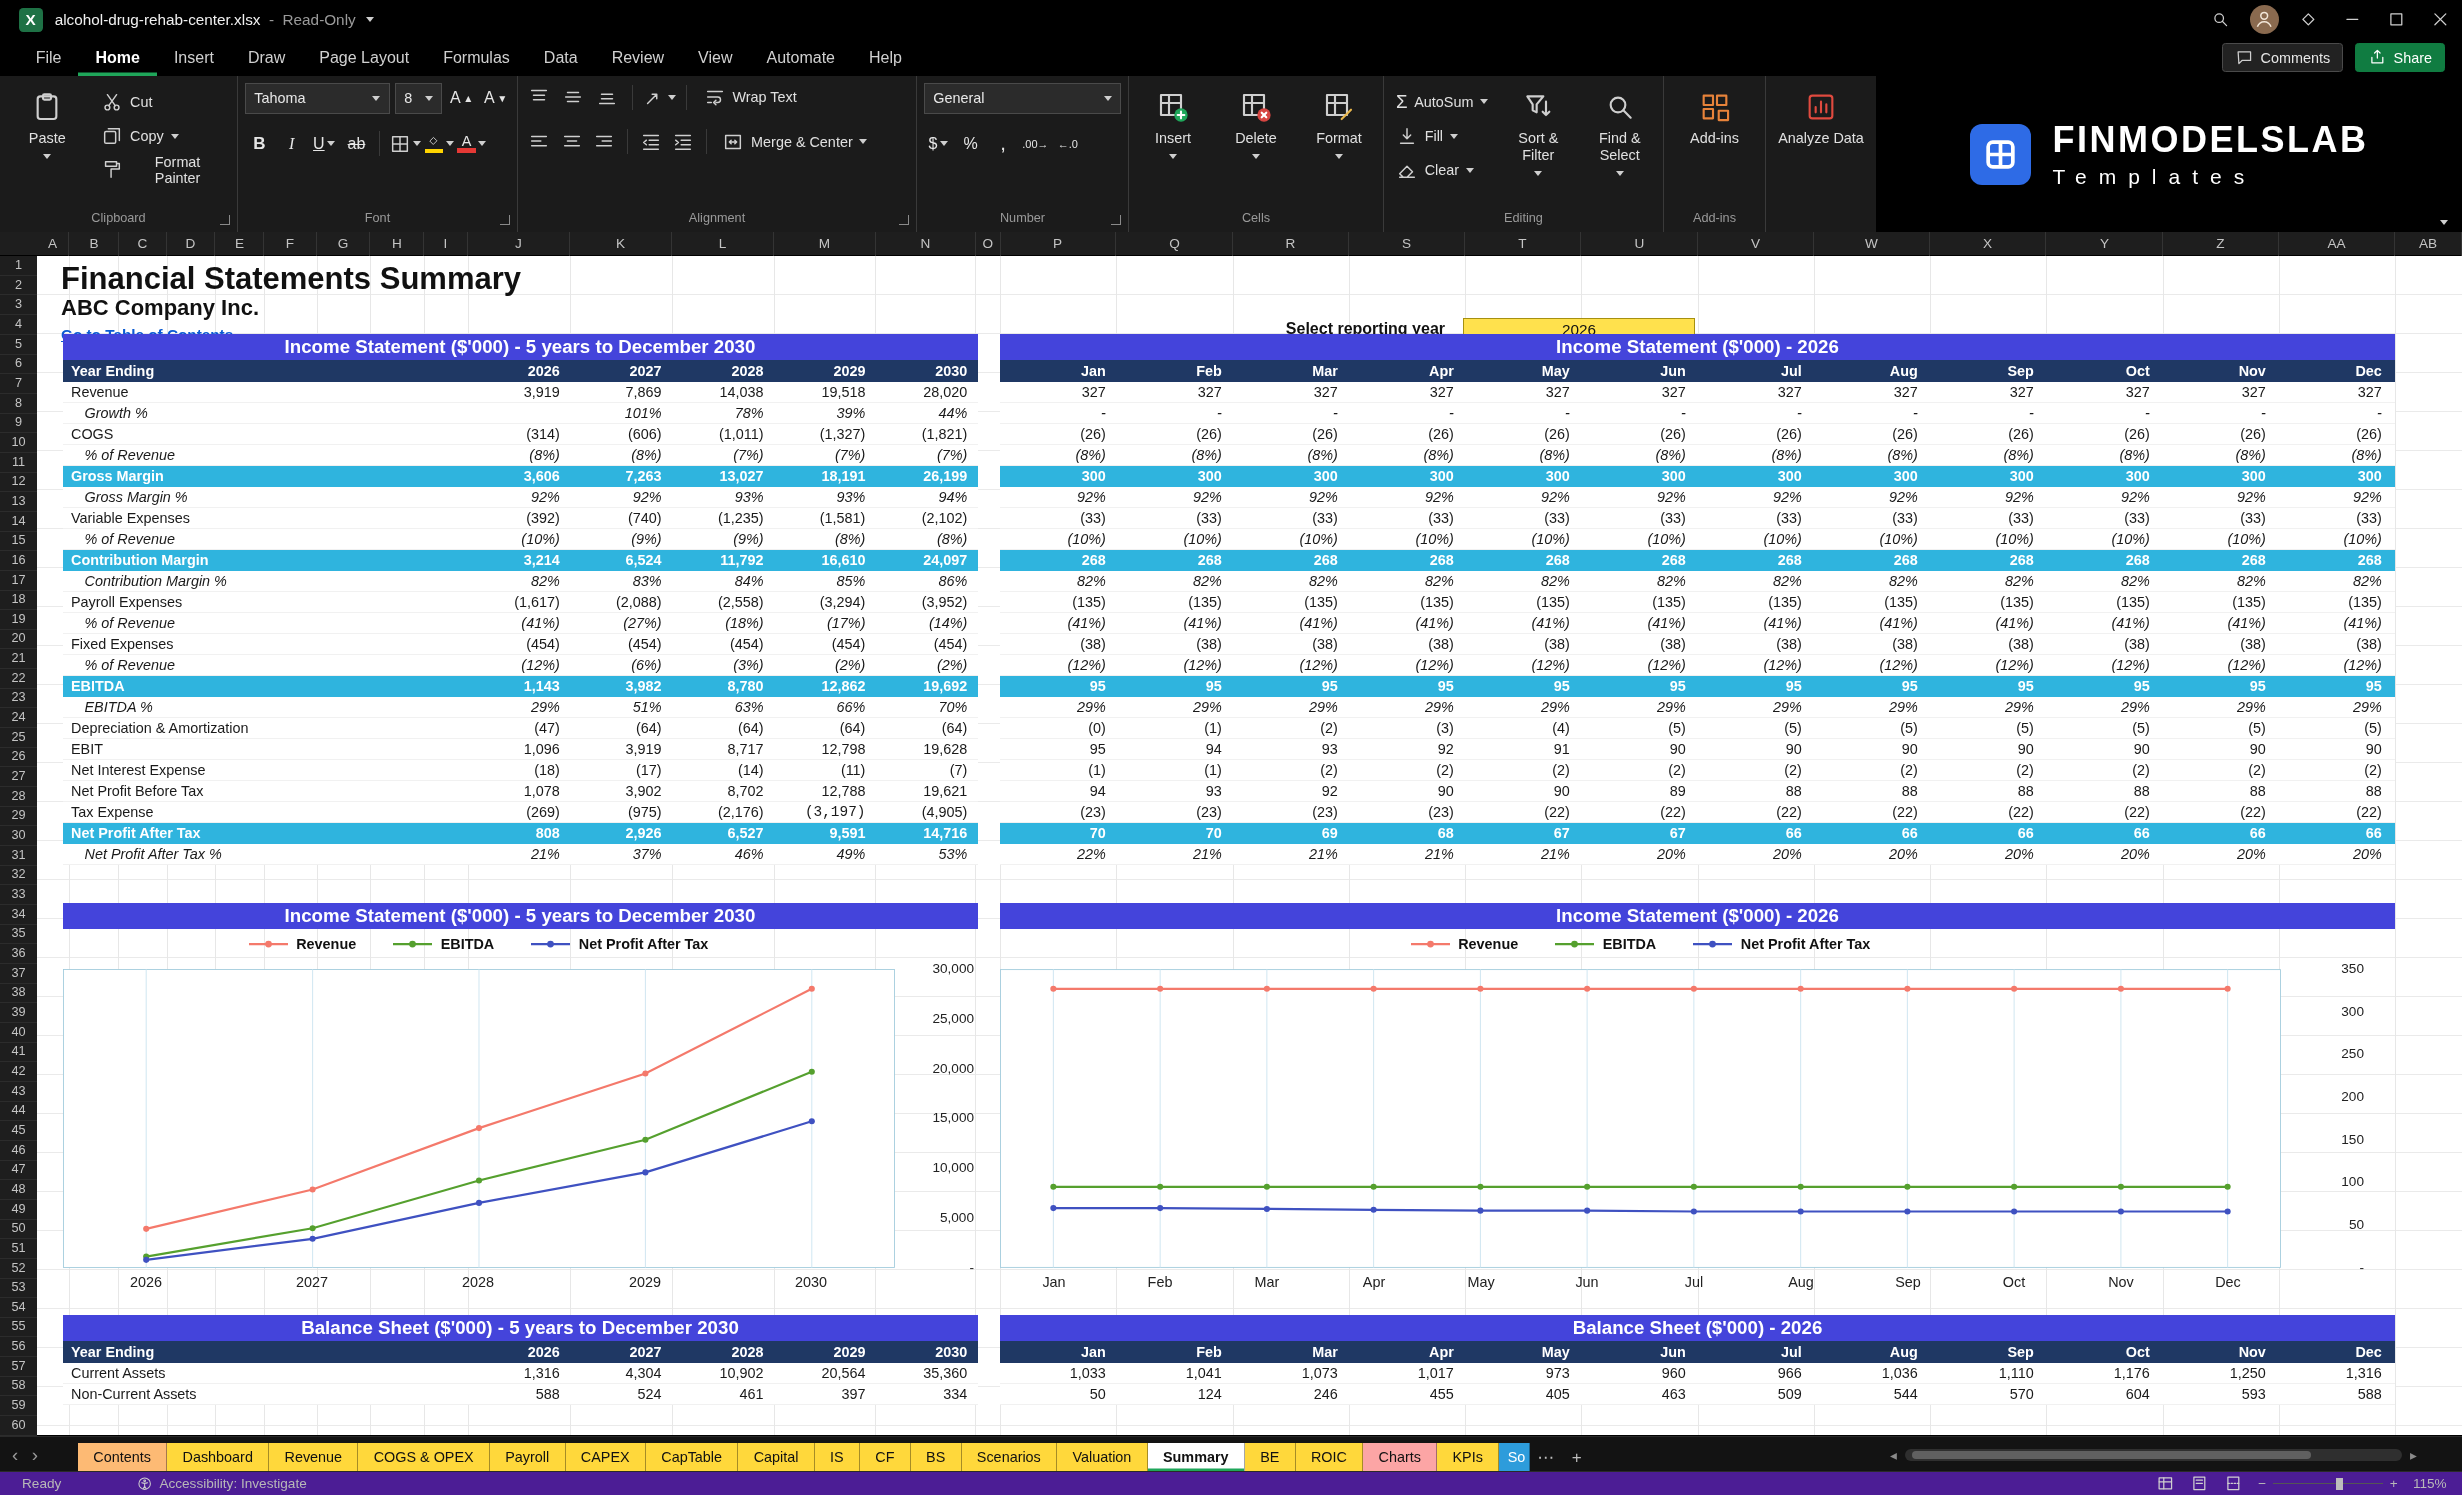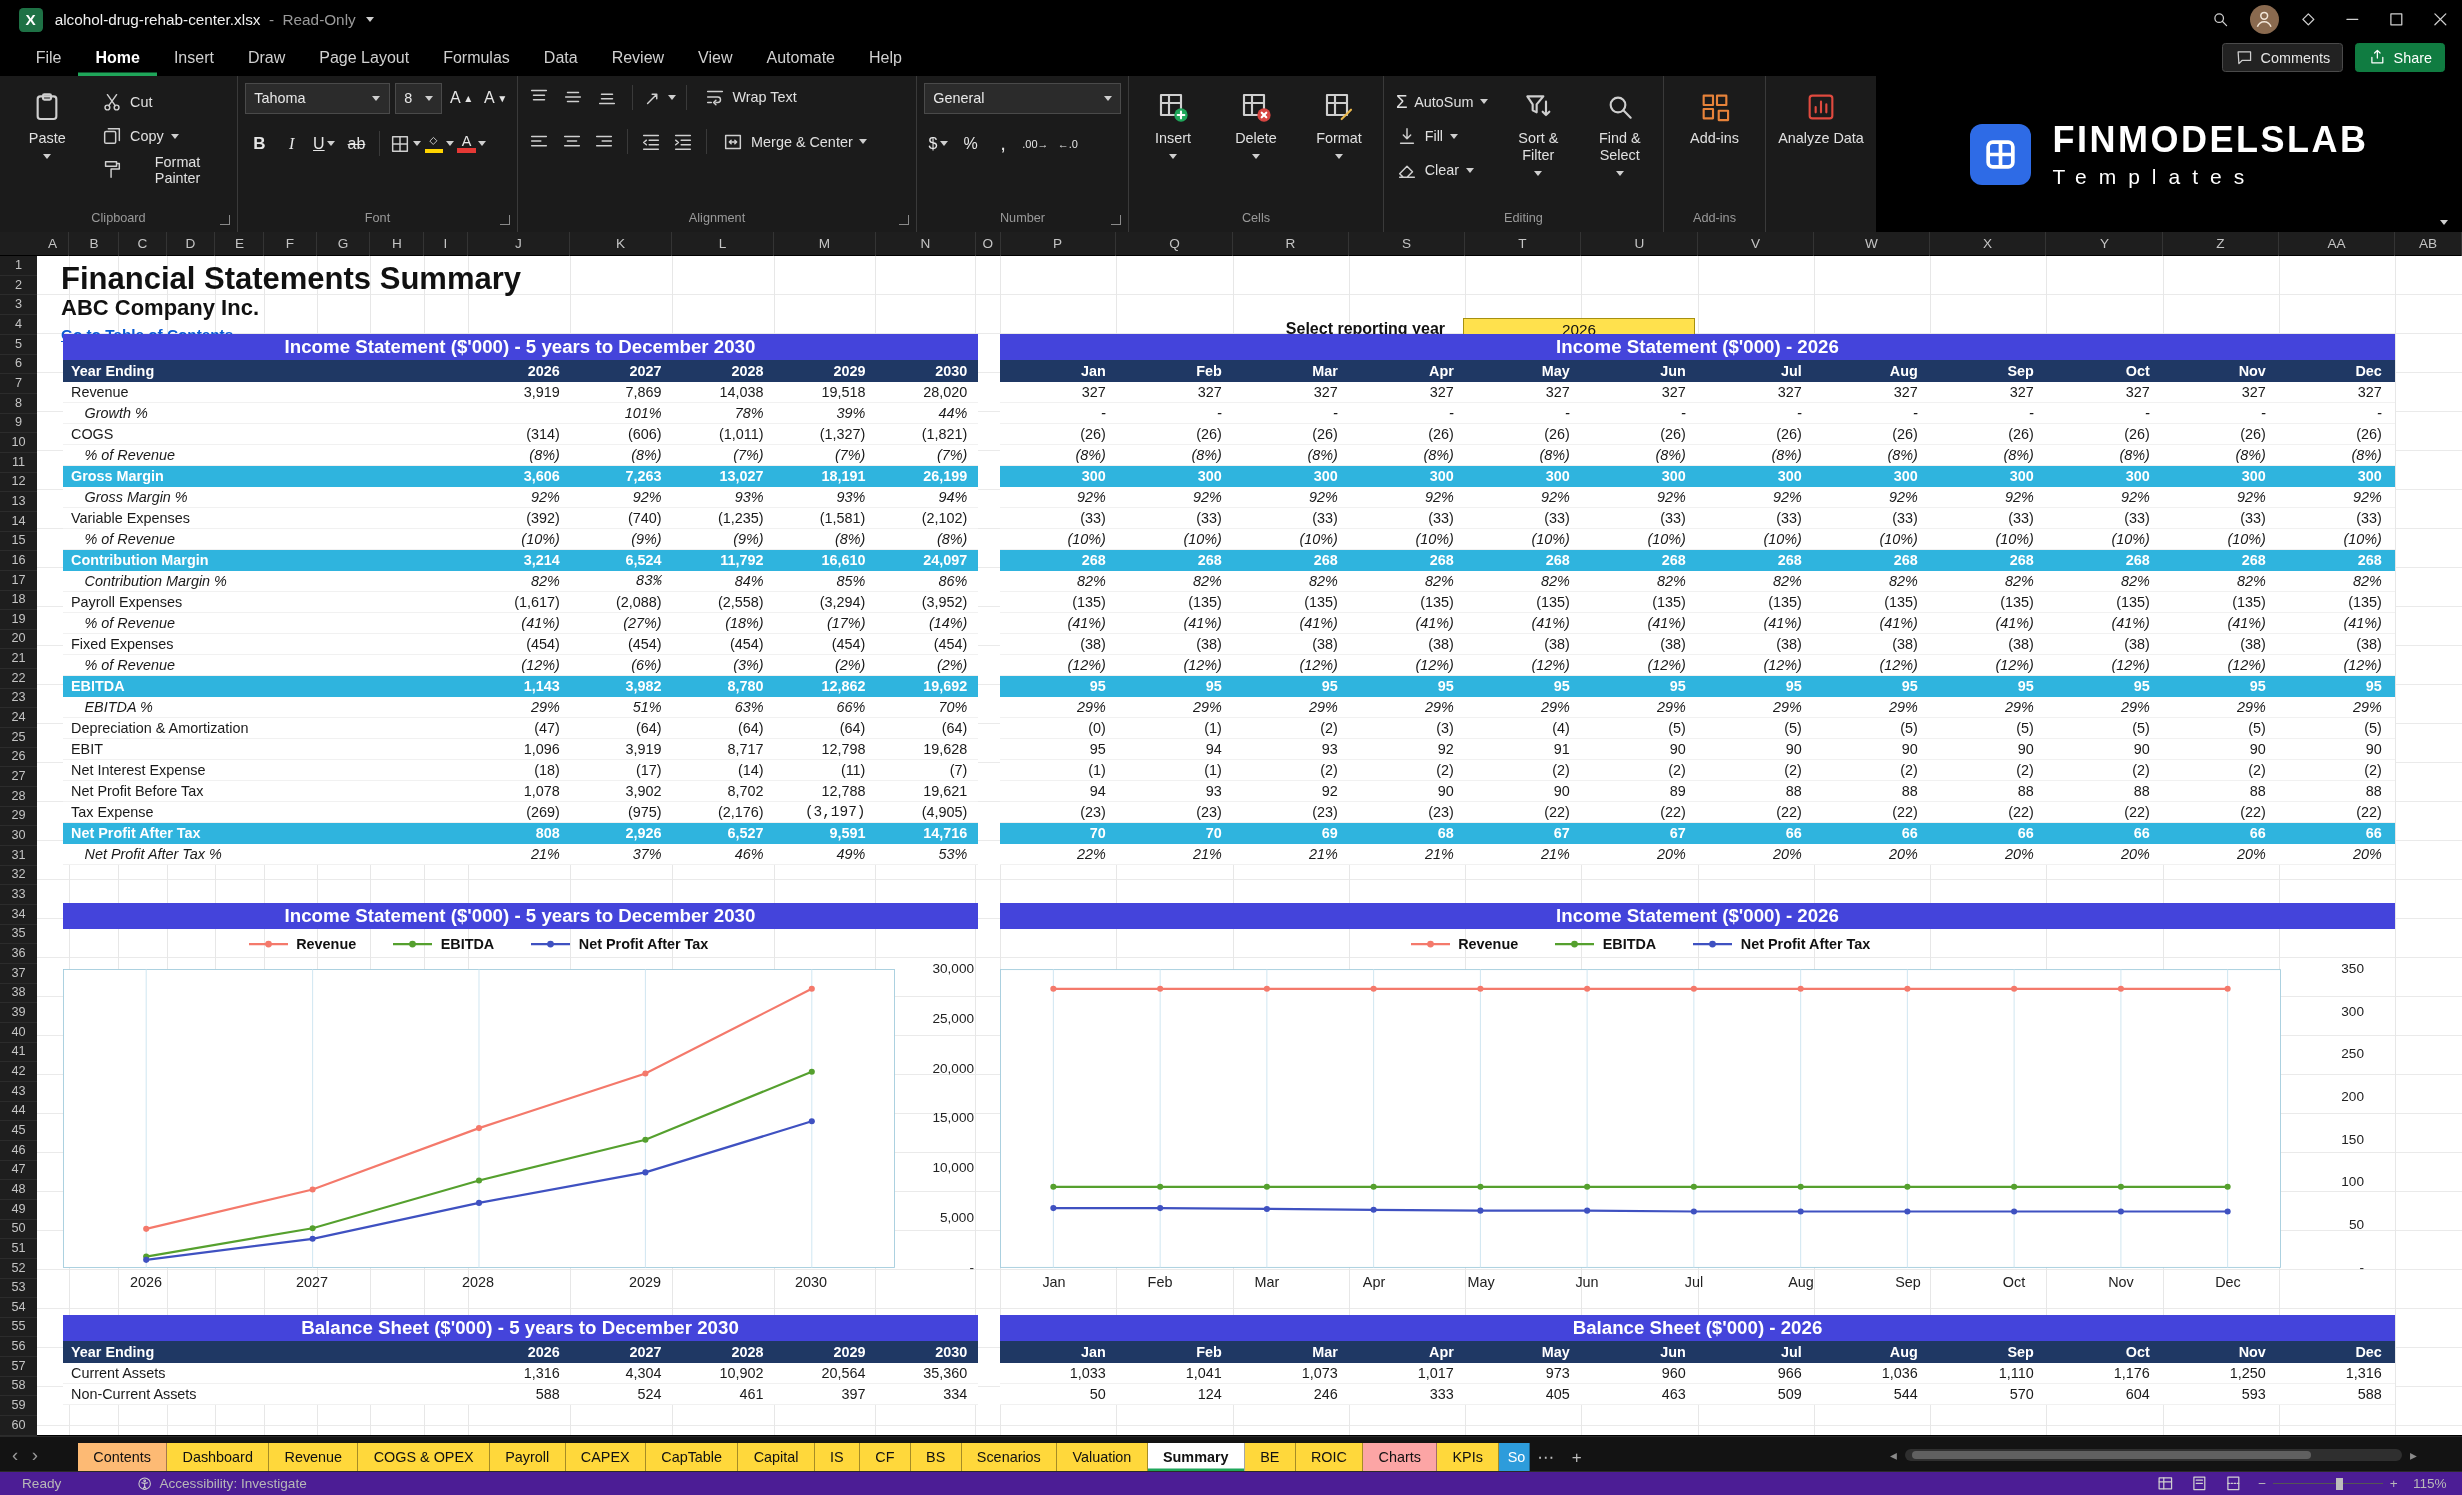--- a/index.html
+++ b/index.html
@@ -717,21 +717,21 @@
           <div class="lblc" style="width: 406px;">Contribution Margin</div>
           <div class="cellv" style="width: 102px;">3,214</div>
           <div class="cellv" style="width: 102px;">6,524</div>
           <div class="cellv" style="width: 102px;">11,792</div>
           <div class="cellv" style="width: 102px;">16,610</div>
           <div class="cellv" style="width: 102px;">24,097</div>
         </div>
         <div class="trow pct">
           <div class="lblc" style="width: 406px;">Contribution Margin %</div>
           <div class="cellv" style="width: 102px;">82%</div>
-          <div class="cellv" style="width: 102px; font-family: Liberation Mono, monospace;">83%</div>
+          <div class="cellv" style="width: 102px;">83%</div>
           <div class="cellv" style="width: 102px;">84%</div>
           <div class="cellv" style="width: 102px;">85%</div>
           <div class="cellv" style="width: 102px;">86%</div>
         </div>
         <div class="trow normal">
           <div class="lblc" style="width: 406px;">Payroll Expenses</div>
           <div class="cellv" style="width: 102px;">(1,617)</div>
           <div class="cellv" style="width: 102px;">(2,088)</div>
           <div class="cellv" style="width: 102px;">(2,558)</div>
           <div class="cellv" style="width: 102px;">(3,294)</div>
@@ -1227,21 +1227,21 @@
           <div class="cellv" style="width: 116px;">1,036</div>
           <div class="cellv" style="width: 116px;">1,110</div>
           <div class="cellv" style="width: 116px;">1,176</div>
           <div class="cellv" style="width: 116px;">1,250</div>
           <div class="cellv" style="width: 116px;">1,316</div>
         </div>
         <div class="trow normal">
           <div class="cellv" style="width: 116px;">50</div>
           <div class="cellv" style="width: 116px;">124</div>
           <div class="cellv" style="width: 116px;">246</div>
-          <div class="cellv" style="width: 116px;">333</div>
+          <div class="cellv" style="width: 116px;">455</div>
           <div class="cellv" style="width: 116px;">405</div>
           <div class="cellv" style="width: 116px;">463</div>
           <div class="cellv" style="width: 116px;">509</div>
           <div class="cellv" style="width: 116px;">544</div>
           <div class="cellv" style="width: 116px;">570</div>
           <div class="cellv" style="width: 116px;">604</div>
           <div class="cellv" style="width: 116px;">593</div>
           <div class="cellv" style="width: 116px;">588</div>
         </div>
       </div>

